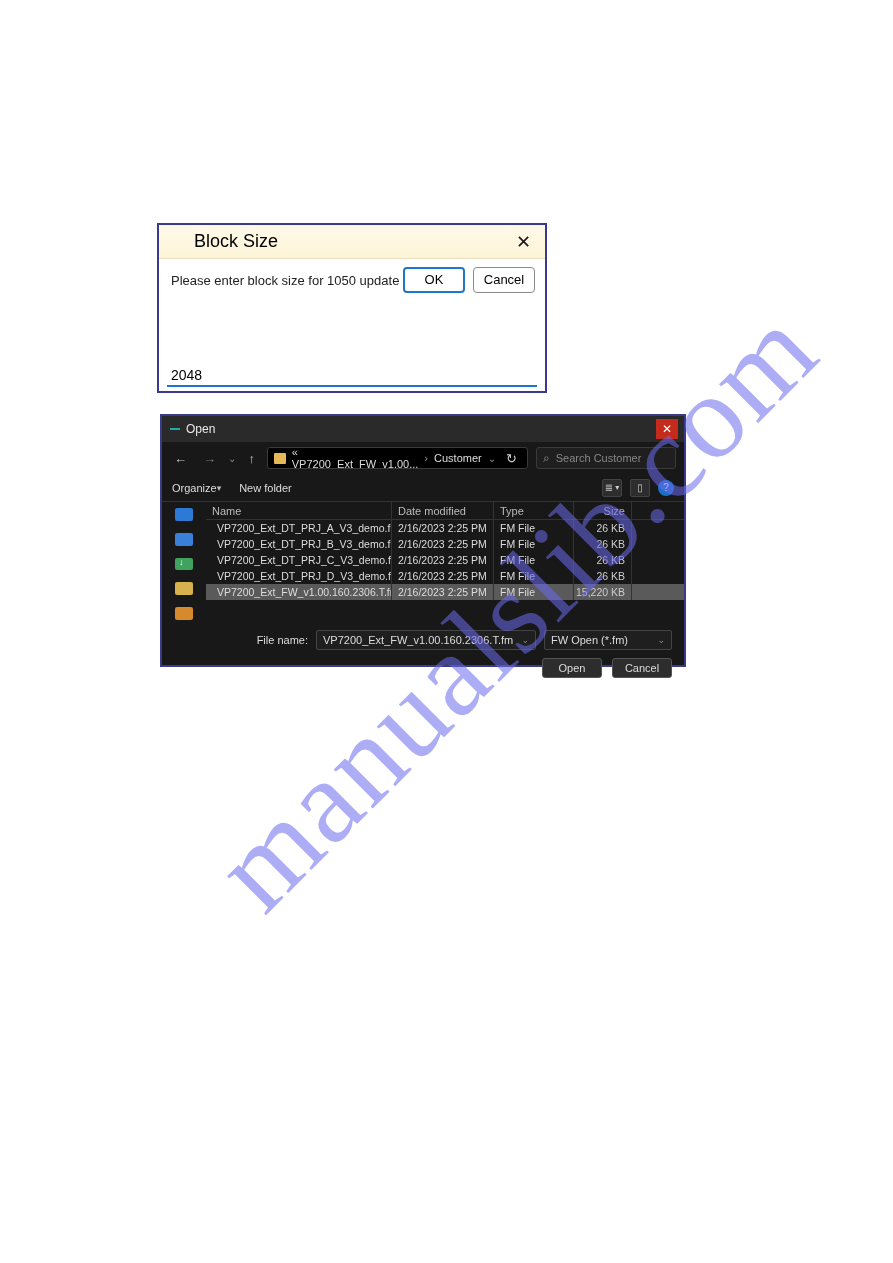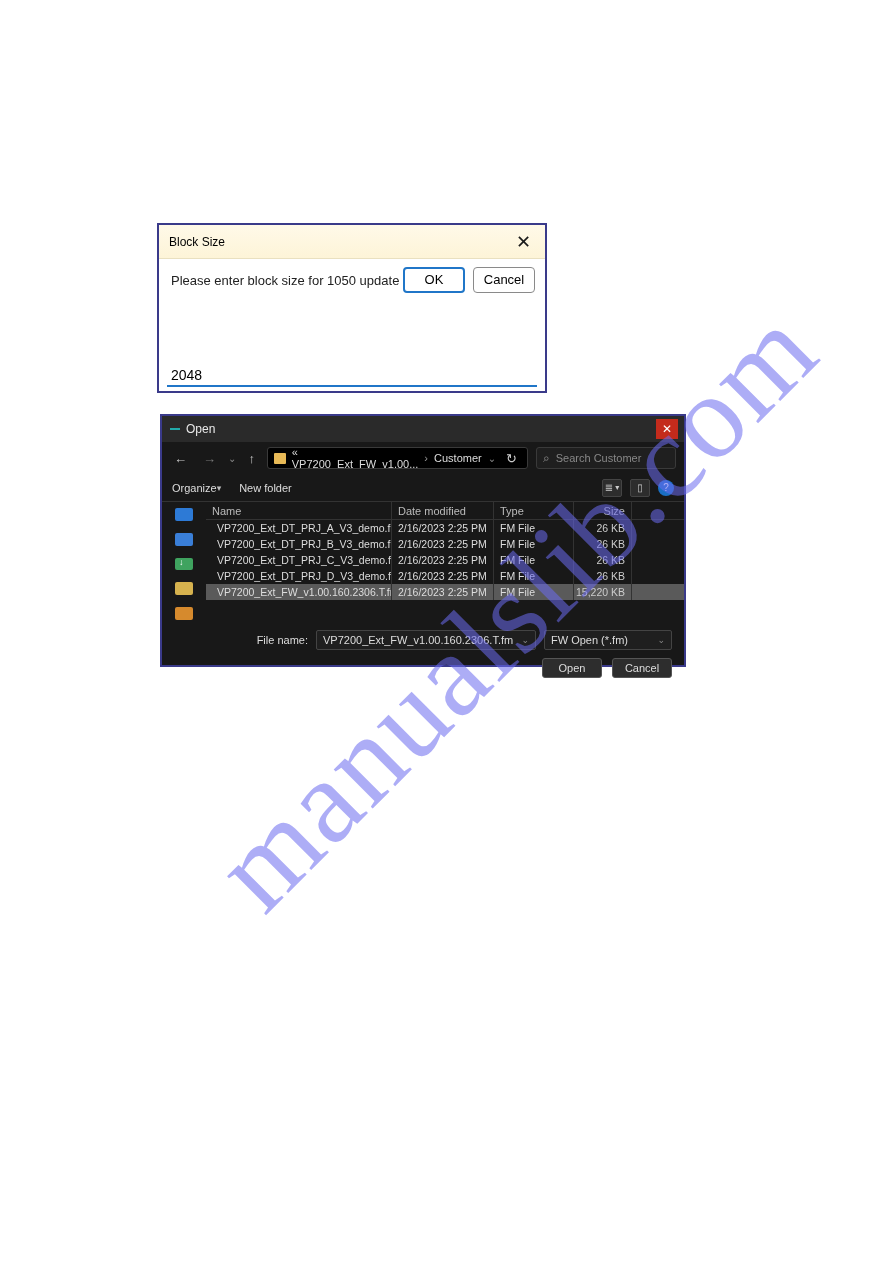--- a/index.html
+++ b/index.html
@@ -39,21 +39,21 @@
   }
   .dlg-titlebar {
     height: 34px;
     background: linear-gradient(#fff9e8, #fdf4d8);
     border-bottom: 1px solid #e9e0c0;
     display: flex;
     align-items: center;
     justify-content: space-between;
     padding: 0 8px 0 10px;
   }
-  .dlg-title { font-size: 12px; color: #000; }
+  .dlg-title { font-size: 18px; color: #000; margin-left: 25px; }
   .dlg-close {
     font-size: 18px;
     color: #1a1a1a;
     cursor: pointer;
     font-family: Arial;
     line-height: 1;
     padding: 2px 6px;
   }
   .dlg-body {
     position: relative;

